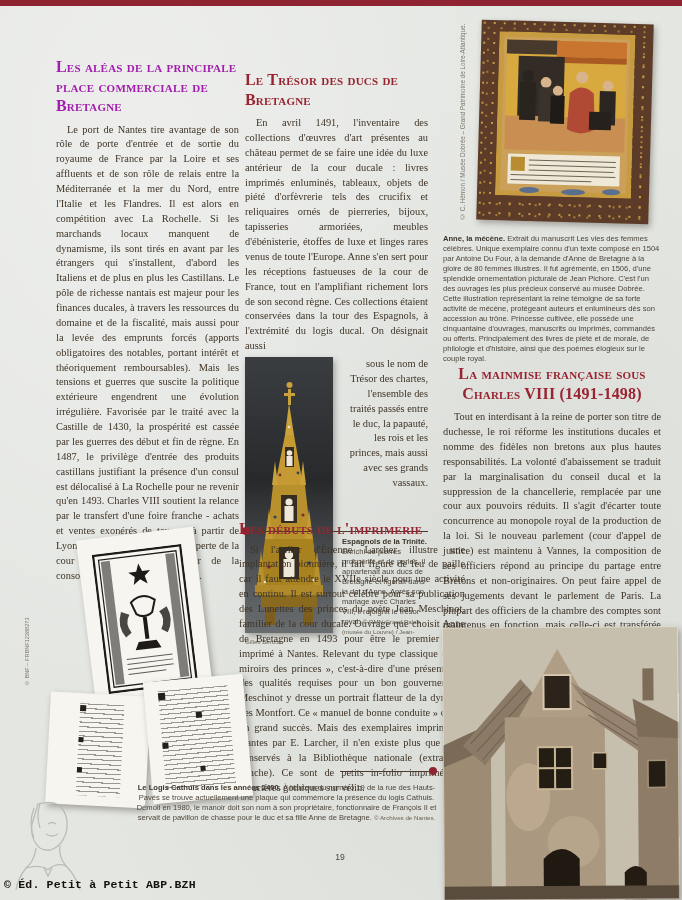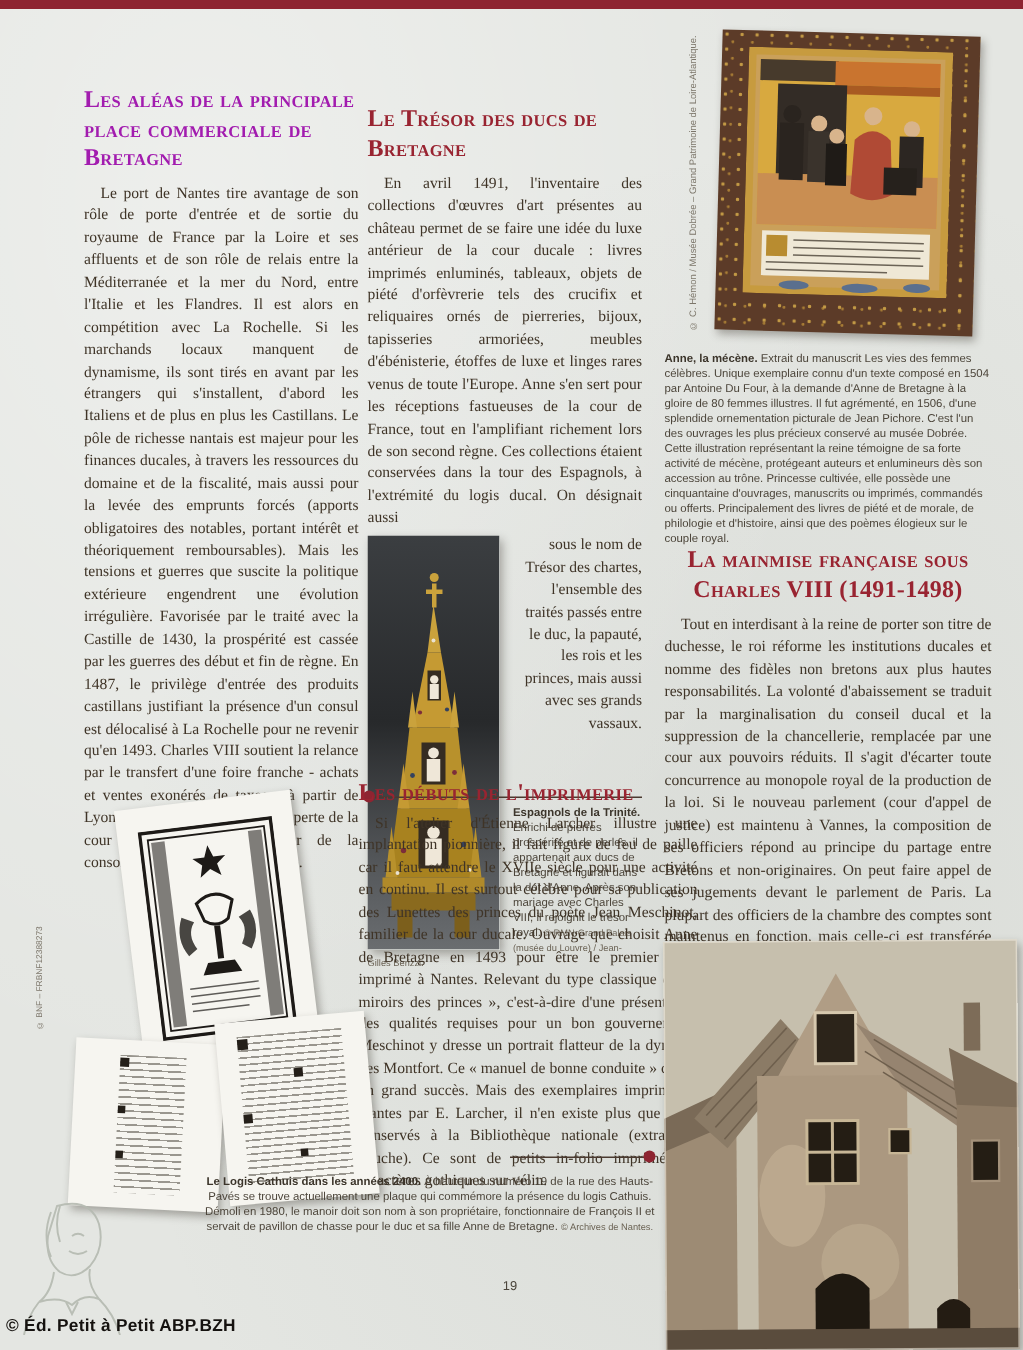--- a/index.html
+++ b/index.html
@@ -249,13 +249,13 @@
     <path d="M40,6 Q36,18 40,30"></path>
     <path d="M48,26 q4,-3 8,0 M46,36 q6,4 12,0"></path>
     <path d="M36,50 Q34,64 26,70 Q40,66 48,72 Q56,64 66,68 Q58,58 60,48"></path>
     <path d="M26,70 Q18,80 16,92 M66,68 Q76,78 80,92"></path>
     <path d="M44,70 l4,8 l4,-8"></path>
   </g>
 </svg>
 
 <div class="col" style="left:300px;top:852px;width:80px;text-align:center;font-family:'Liberation Sans',sans-serif;font-size:8.6px;color:#4c463c;">19</div>
 
-<div class="col" style="left:4px;top:878px;font-family:Liberation Sans, sans-serif;font-weight:bold;font-size:11.5px;color:#15120f;letter-spacing:.2px;">© Éd. Petit à Petit  ABP.BZH</div>
+<div class="col" style="left:4px;top:878px;font-family:Liberation Mono, monospace;font-weight:bold;font-size:11.5px;color:#15120f;letter-spacing:.2px;">© Éd. Petit à Petit  ABP.BZH</div>
 
 </body></html>

